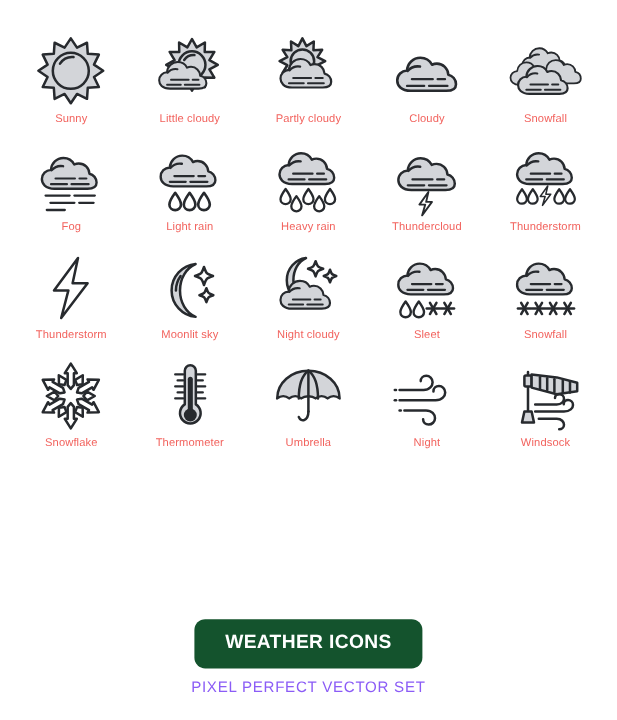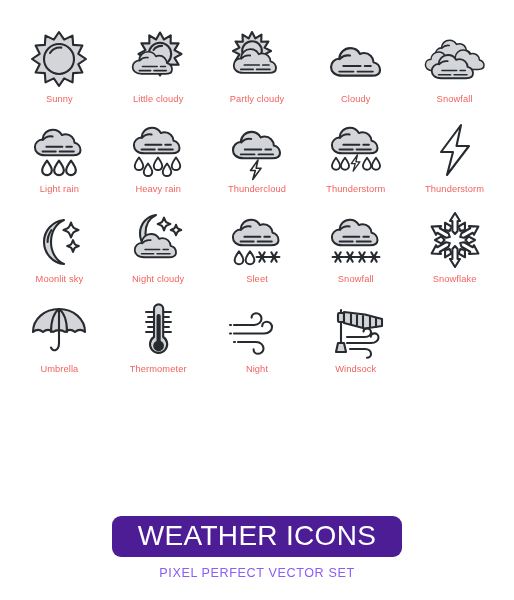--- a/index.html
+++ b/index.html
@@ -39,26 +39,26 @@
     text-align:center;
     line-height:12px;
     white-space:nowrap;
   }
   .banner-wrap{
     margin-top:auto;
     padding-bottom:20px;
     display:flex;flex-direction:column;align-items:center;
   }
   .banner{
-    background:#4c1d95;
+    background:#14532d;
     color:#ffffff;
     border-radius:9px;
     padding:8px 26px 9px 26px;
-    font-size:28px;
-    font-weight:normal;
+    font-size:16px;
+    font-weight:bold;
     letter-spacing:.3px;
     line-height:24px;
   }
   .subtitle{
     margin-top:9px;
     font-size:12.6px;
     color:#8b5cf6;
     letter-spacing:.6px;
     font-weight:normal;
   }
@@ -156,20 +156,40 @@
       <path class="fillg" d="M13 34 C5 34 2 29.5 2 25.5 C2 21 5.5 17.6 10 17.4 C10.3 11.6 15 7 20.9 7 C25 7 28.6 9.3 30.4 12.7 C31.6 12.1 33 11.8 34.4 11.8 C39.4 11.8 43.5 15.8 43.7 20.8 C47.3 21.6 50 24.8 50 28.6 C50 33 46.4 34 42 34 Z"></path>
       <path class="st" d="M10.5 17.8 C13 15 17 13.6 20.6 14.2"></path>
       <line class="thin" x1="14" y1="25" x2="31" y2="25"></line>
       <line class="thin" x1="35" y1="25" x2="41" y2="25"></line>
       <line class="thin" x1="10" y1="30" x2="24" y2="30"></line>
       <line class="thin" x1="28" y1="30" x2="43" y2="30"></line>
     </g>
           </svg>
         </div>
         <div class="caption">Snowfall</div>
+      </div>
+      <div class="cell">
+        <div class="glyph">
+          <svg width="62" height="62" viewBox="0 0 62 62">
+            <g transform="translate(5,6) scale(0.95)">
+      <path class="fillg" d="M13 34 C5 34 2 29.5 2 25.5 C2 21 5.5 17.6 10 17.4 C10.3 11.6 15 7 20.9 7 C25 7 28.6 9.3 30.4 12.7 C31.6 12.1 33 11.8 34.4 11.8 C39.4 11.8 43.5 15.8 43.7 20.8 C47.3 21.6 50 24.8 50 28.6 C50 33 46.4 34 42 34 Z"></path>
+      <path class="st" d="M10.5 17.8 C13 15 17 13.6 20.6 14.2"></path>
+      <line class="thin" x1="14" y1="25" x2="31" y2="25"></line>
+      <line class="thin" x1="35" y1="25" x2="41" y2="25"></line>
+      <line class="thin" x1="10" y1="30" x2="24" y2="30"></line>
+      <line class="thin" x1="28" y1="30" x2="43" y2="30"></line>
+    </g>
+    <line class="thin" x1="10" y1="44" x2="30" y2="44"></line>
+    <line class="thin" x1="34" y1="44" x2="51" y2="44"></line>
+    <line class="thin" x1="14" y1="50" x2="34" y2="50"></line>
+    <line class="thin" x1="38" y1="50" x2="50" y2="50"></line>
+    <line class="thin" x1="11" y1="56" x2="26" y2="56"></line>
+          </svg>
+        </div>
+        <div class="caption">Fog</div>
       </div>
       <div class="cell">
         <div class="glyph">
           <svg width="62" height="62" viewBox="0 0 62 62">
             <g transform="translate(5,4) scale(0.95)">
       <path class="fillg" d="M13 34 C5 34 2 29.5 2 25.5 C2 21 5.5 17.6 10 17.4 C10.3 11.6 15 7 20.9 7 C25 7 28.6 9.3 30.4 12.7 C31.6 12.1 33 11.8 34.4 11.8 C39.4 11.8 43.5 15.8 43.7 20.8 C47.3 21.6 50 24.8 50 28.6 C50 33 46.4 34 42 34 Z"></path>
       <path class="st" d="M10.5 17.8 C13 15 17 13.6 20.6 14.2"></path>
       <line class="thin" x1="14" y1="25" x2="31" y2="25"></line>
       <line class="thin" x1="35" y1="25" x2="41" y2="25"></line>
       <line class="thin" x1="10" y1="30" x2="24" y2="30"></line>
@@ -364,50 +384,50 @@
         <path transform="rotate(330)" d="M0 -20 L3.6 -13.5 L0 -10.5 L-3.6 -13.5 Z"></path>
       </g>
     </g>
           </svg>
         </div>
         <div class="caption">Snowflake</div>
       </div>
       <div class="cell">
         <div class="glyph">
           <svg width="62" height="62" viewBox="0 0 62 62">
-            <path class="fillg" d="M5 33 C5 20 16.6 10 31 10 C45.4 10 57 20 57 33 C54 30.5 50 30.5 47 33 C44 30.5 40 30.5 37 33 C34 30.5 28 30.5 25 33 C22 30.5 18 30.5 15 33 C12 30.5 8 30.5 5 33 Z"></path>
-     <path class="st" d="M31 10 C25.5 14 23 23 23 33"></path>
-     <path class="st" d="M31 10 C36.5 14 39 23 39 33"></path>
-     <path class="st" d="M31 10 L31 44"></path>
-     <path class="st" d="M31 44 C31 51.5 25 53.5 23 48.5"></path>
-          </svg>
-        </div>
-        <div class="caption">Umbrella</div>
-      </div>
-      <div class="cell">
-        <div class="glyph">
-          <svg width="62" height="62" viewBox="0 0 62 62">
             <path class="fillg" d="M27 10 a4.6 4.6 0 0 1 9.2 0 L36.2 38 a8.6 8.6 0 1 1 -9.2 0 Z"></path>
      <line class="st" x1="31.6" y1="17" x2="31.6" y2="42" style="stroke-width:4.2"></line>
      <circle class="solid" cx="31.6" cy="46.8" r="5.4"></circle>
      <g class="thin">
       <line x1="37.5" y1="13" x2="44" y2="13"></line>
       <line x1="37.5" y1="18" x2="42" y2="18"></line>
       <line x1="37.5" y1="23" x2="44" y2="23"></line>
       <line x1="37.5" y1="28" x2="42" y2="28"></line>
       <line x1="37.5" y1="33" x2="44" y2="33"></line>
       <line x1="25.6" y1="13" x2="19" y2="13"></line>
       <line x1="25.6" y1="18" x2="21" y2="18"></line>
       <line x1="25.6" y1="23" x2="19" y2="23"></line>
       <line x1="25.6" y1="28" x2="21" y2="28"></line>
       <line x1="25.6" y1="33" x2="19" y2="33"></line>
      </g>
           </svg>
         </div>
         <div class="caption">Thermometer</div>
+      </div>
+      <div class="cell">
+        <div class="glyph">
+          <svg width="62" height="62" viewBox="0 0 62 62">
+            <path class="fillg" d="M5 33 C5 20 16.6 10 31 10 C45.4 10 57 20 57 33 C54 30.5 50 30.5 47 33 C44 30.5 40 30.5 37 33 C34 30.5 28 30.5 25 33 C22 30.5 18 30.5 15 33 C12 30.5 8 30.5 5 33 Z"></path>
+     <path class="st" d="M31 10 C25.5 14 23 23 23 33"></path>
+     <path class="st" d="M31 10 C36.5 14 39 23 39 33"></path>
+     <path class="st" d="M31 10 L31 44"></path>
+     <path class="st" d="M31 44 C31 51.5 25 53.5 23 48.5"></path>
+          </svg>
+        </div>
+        <div class="caption">Umbrella</div>
       </div>
       <div class="cell">
         <div class="glyph">
           <svg width="62" height="62" viewBox="0 0 62 62">
             <g class="st">
       <path d="M8 26 L28 26 C33 26 35.5 22.5 35.5 19.5 C35.5 16.5 33 14.2 30.2 14.2 C27.5 14.2 25.6 16 25.6 18.6"></path>
       <path d="M8 34.5 L38 34.5 C43.5 34.5 46 31 46 28 C46 25 43.5 22.7 40.8 22.7 C38.2 22.7 36.2 24.5 36.2 27.2"></path>
       <path d="M12 43 L30 43 C35 43 37.5 46.5 37.5 49.5 C37.5 52.5 35 54.8 32.2 54.8 C29.5 54.8 27.6 53 27.6 50.4"></path>
       <line x1="4" y1="26" x2="5" y2="26"></line>
       <line x1="4" y1="34.5" x2="5" y2="34.5"></line>

